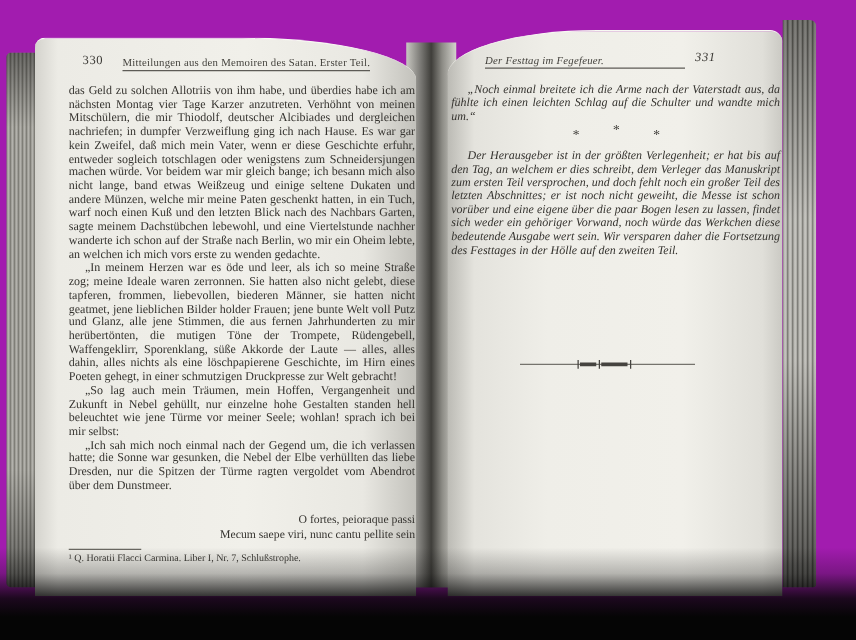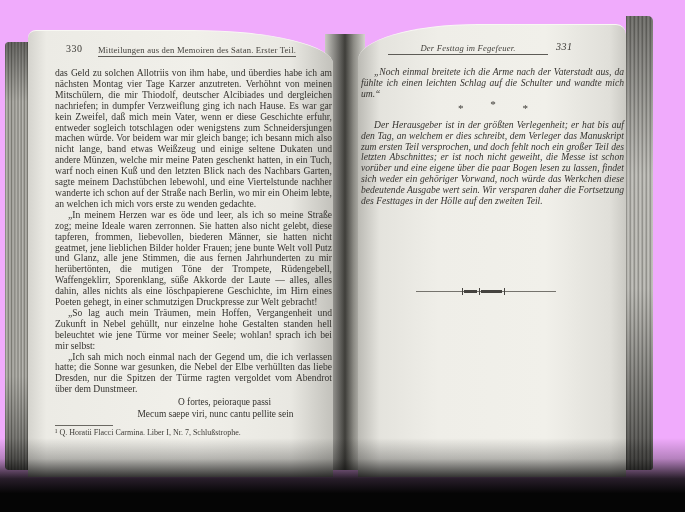--- a/index.html
+++ b/index.html
@@ -1,21 +1,21 @@
 <!DOCTYPE html>
 <html><head>
 <meta charset="utf-8">
 <style>
   html,body{margin:0;padding:0;}
   body{
     width:685px;height:512px;overflow:hidden;
     background:#050505;
     font-family:"Liberation Serif","DejaVu Serif",serif;
   }
-  .scene{position:relative;width:685px;height:512px;background:#f0abfc;overflow:hidden;}
+  .scene{position:relative;width:685px;height:512px;background:#a21caf;overflow:hidden;}
 
   
   .edge-left{
     position:absolute;left:5px;top:42px;width:25px;height:428px;
     background:
       linear-gradient(to bottom, rgba(0,0,0,.40), rgba(0,0,0,0) 14%, rgba(0,0,0,0) 78%, rgba(0,0,0,.45)),
       repeating-linear-gradient(90deg,#77766f 0px,#b9b8b2 1.6px,#8b8a84 3.2px);
     border-radius:4px 0 0 4px;
   }
   .edge-right{
@@ -45,37 +45,37 @@
     background:linear-gradient(to right,#bbbab4 0%,#e4e3dd 8%,#efeee8 30%,#f1f0ea 70%,#e0dfd9 94%,#cac9c3 100%);
     border-radius:120px 10px 0 0 / 36px 10px 0 0;
     border-top:1px solid #f8f8f3;
     font-style:italic;
   }
 
   
   .pagenum{position:absolute;font-size:10px;letter-spacing:.5px;color:#3a3834;}
   .runhead{
     position:absolute;font-size:8.6px;letter-spacing:.2px;color:#44423d;
-    text-align:center;border-bottom:1px solid #5d5b56;padding-bottom:1px;
+    text-align:left;border-bottom:1px solid #5d5b56;padding-bottom:1px;
     white-space:nowrap;overflow:hidden;
   }
   .page-left .pagenum{left:38px;top:12px;}
   .page-left .runhead{left:70px;top:14px;width:198px;}
   .page-right .runhead{left:30px;top:18px;width:160px;}
   .page-right .pagenum{left:198px;top:16px;}
 
   
   .body-text{position:absolute;font-size:9.6px;line-height:10.9px;text-align:justify;}
   .page-left .body-text{left:27px;top:37px;width:277px;}
   .page-right .body-text{left:3px;top:42px;width:263px;}
   .body-text p{margin:0;}
   .body-text p.indent{text-indent:13px;}
 
   
-  .verse{margin-top:2px;font-size:9.4px;line-height:11.5px;text-align:center;}
+  .verse{margin-top:16px;font-size:9.4px;line-height:11.5px;text-align:right;}
   .verse .vl0{padding-left:62px;}
   .verse .vl1{padding-left:44px;}
   .verse .vl2{padding-left:64px;}
 
   
   .footnote-rule{width:58px;height:0;border-top:1px solid #6a6862;margin-top:5px;}
   .footnote{font-size:8px;line-height:10px;margin-top:2px;text-align:left;color:#3d3b36;}
 
   
   .asterism{text-align:center;margin:3px 0 7px 0;font-size:11px;line-height:10px;}

